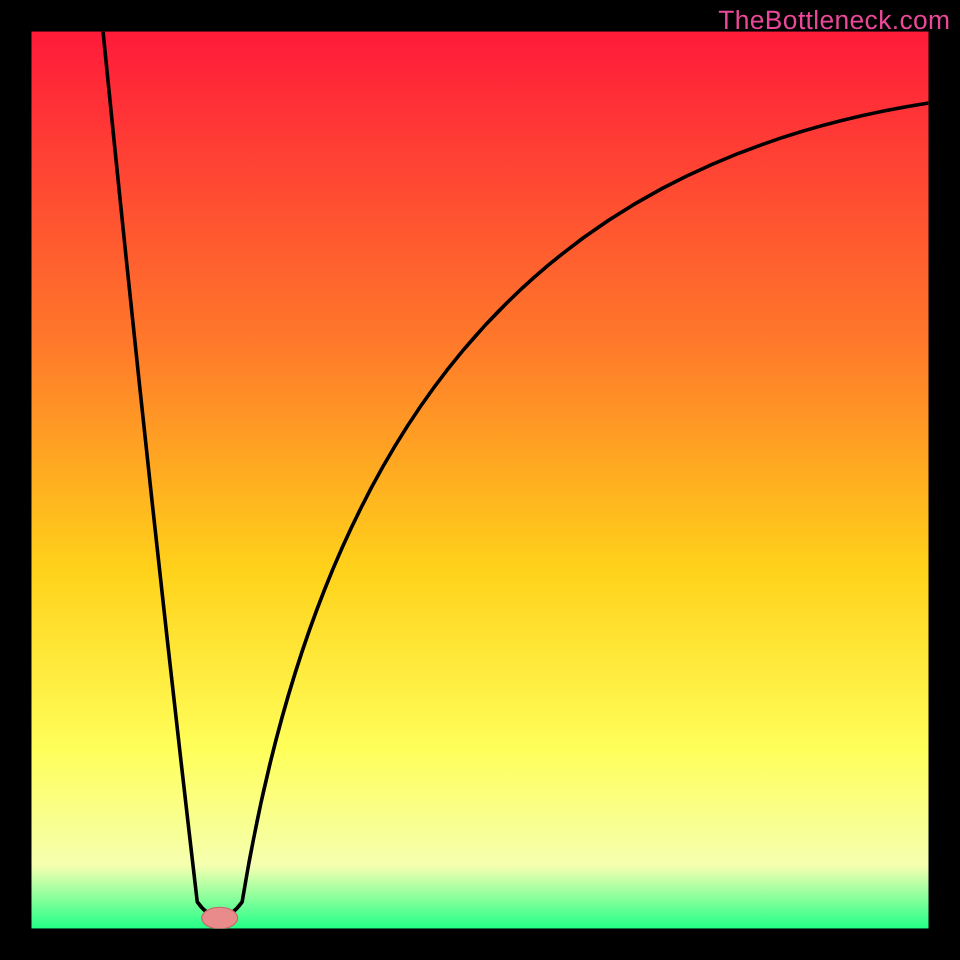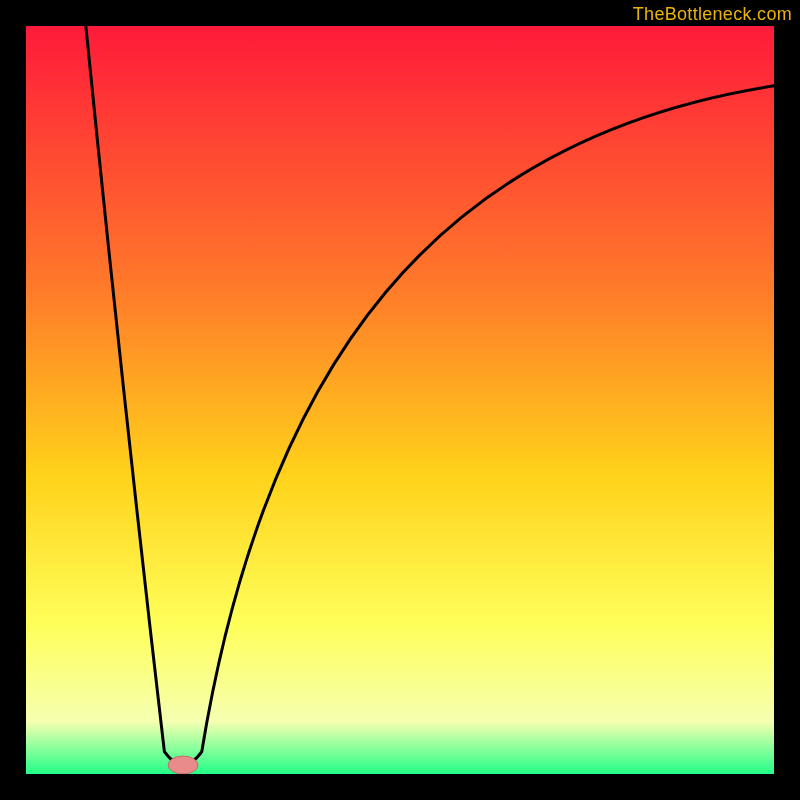--- a/index.html
+++ b/index.html
@@ -22,22 +22,22 @@
     left: 26px;
     top: 26px;
     width: 748px;
     height: 748px;
     overflow: hidden;
   }
   .attribution {
     position: absolute;
     top: 4px;
     right: 8px;
-    color: #eab308;
-    font-size: 18px;
+    color: #ec4899;
+    font-size: 22px;
     letter-spacing: 0.3px;
     font-weight: 500;
     user-select: none;
     text-align: center;
   }
   svg {
     display: block;
   }
 </style>
 </head>

